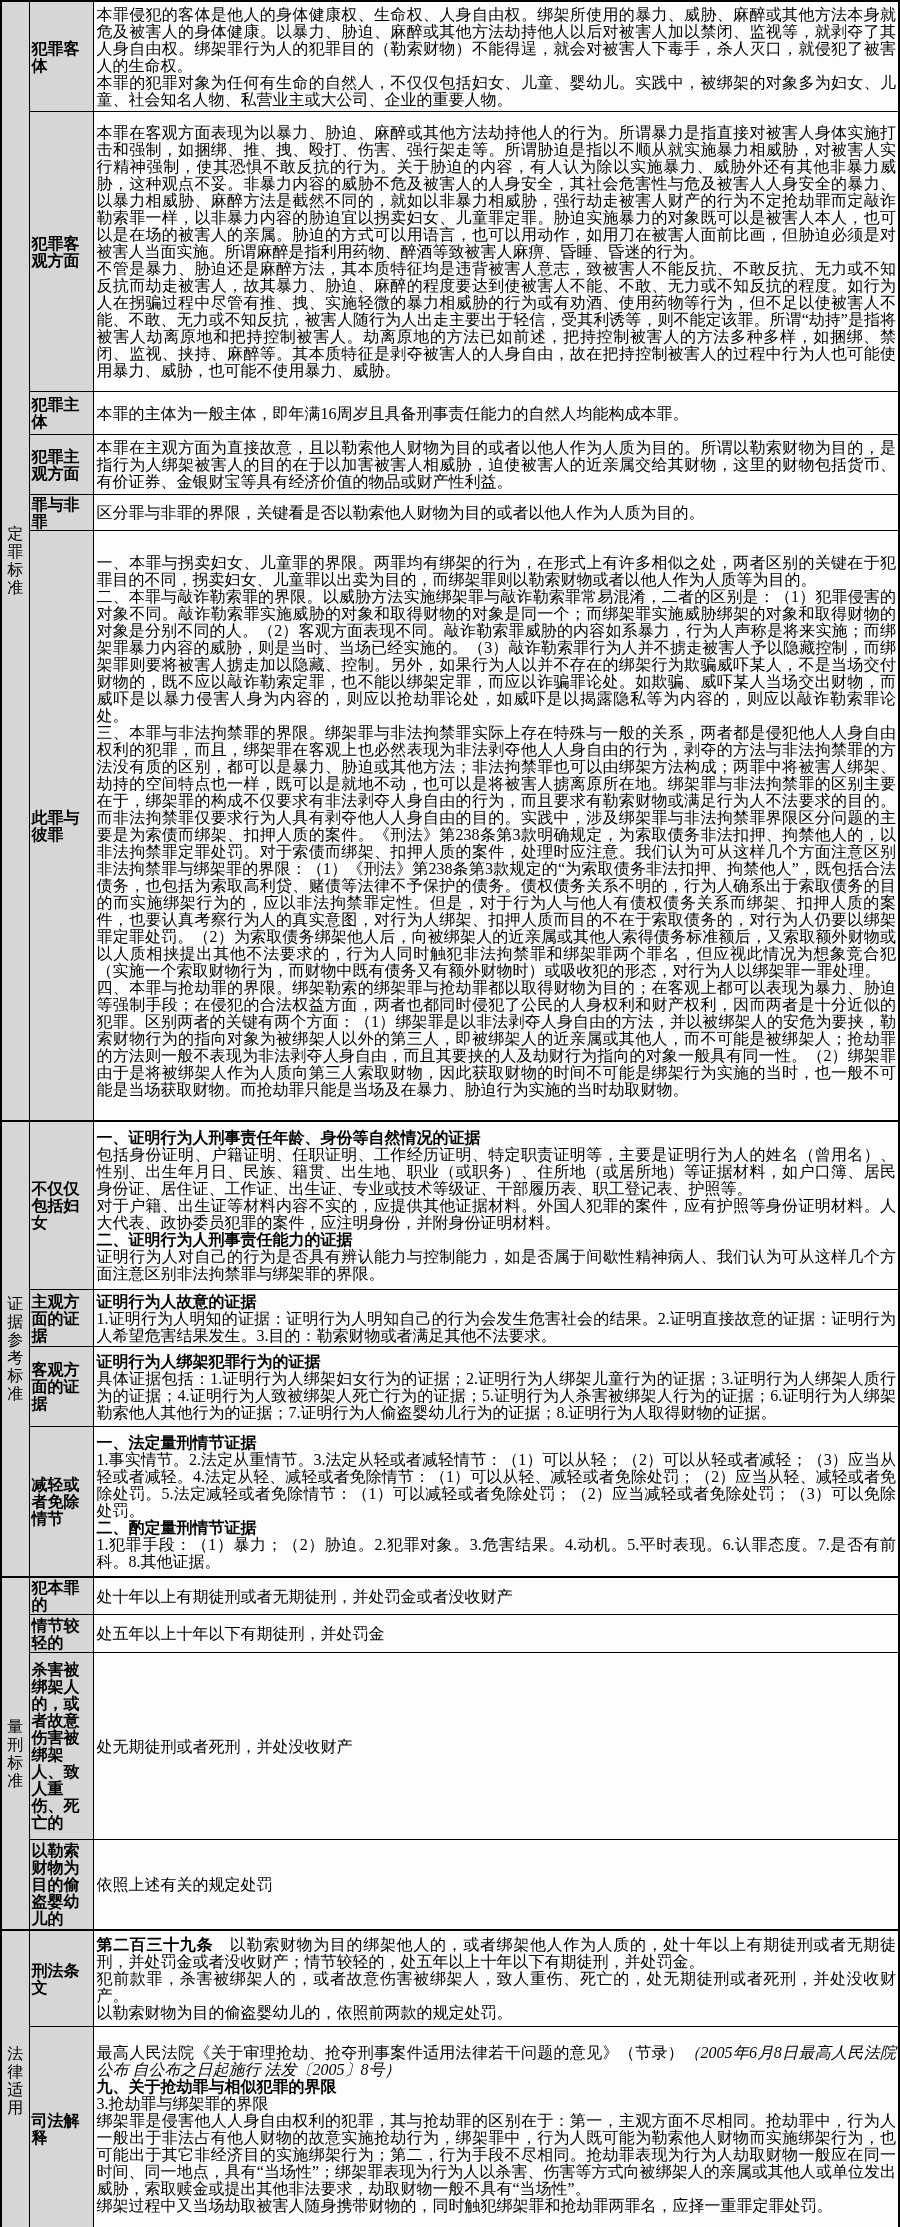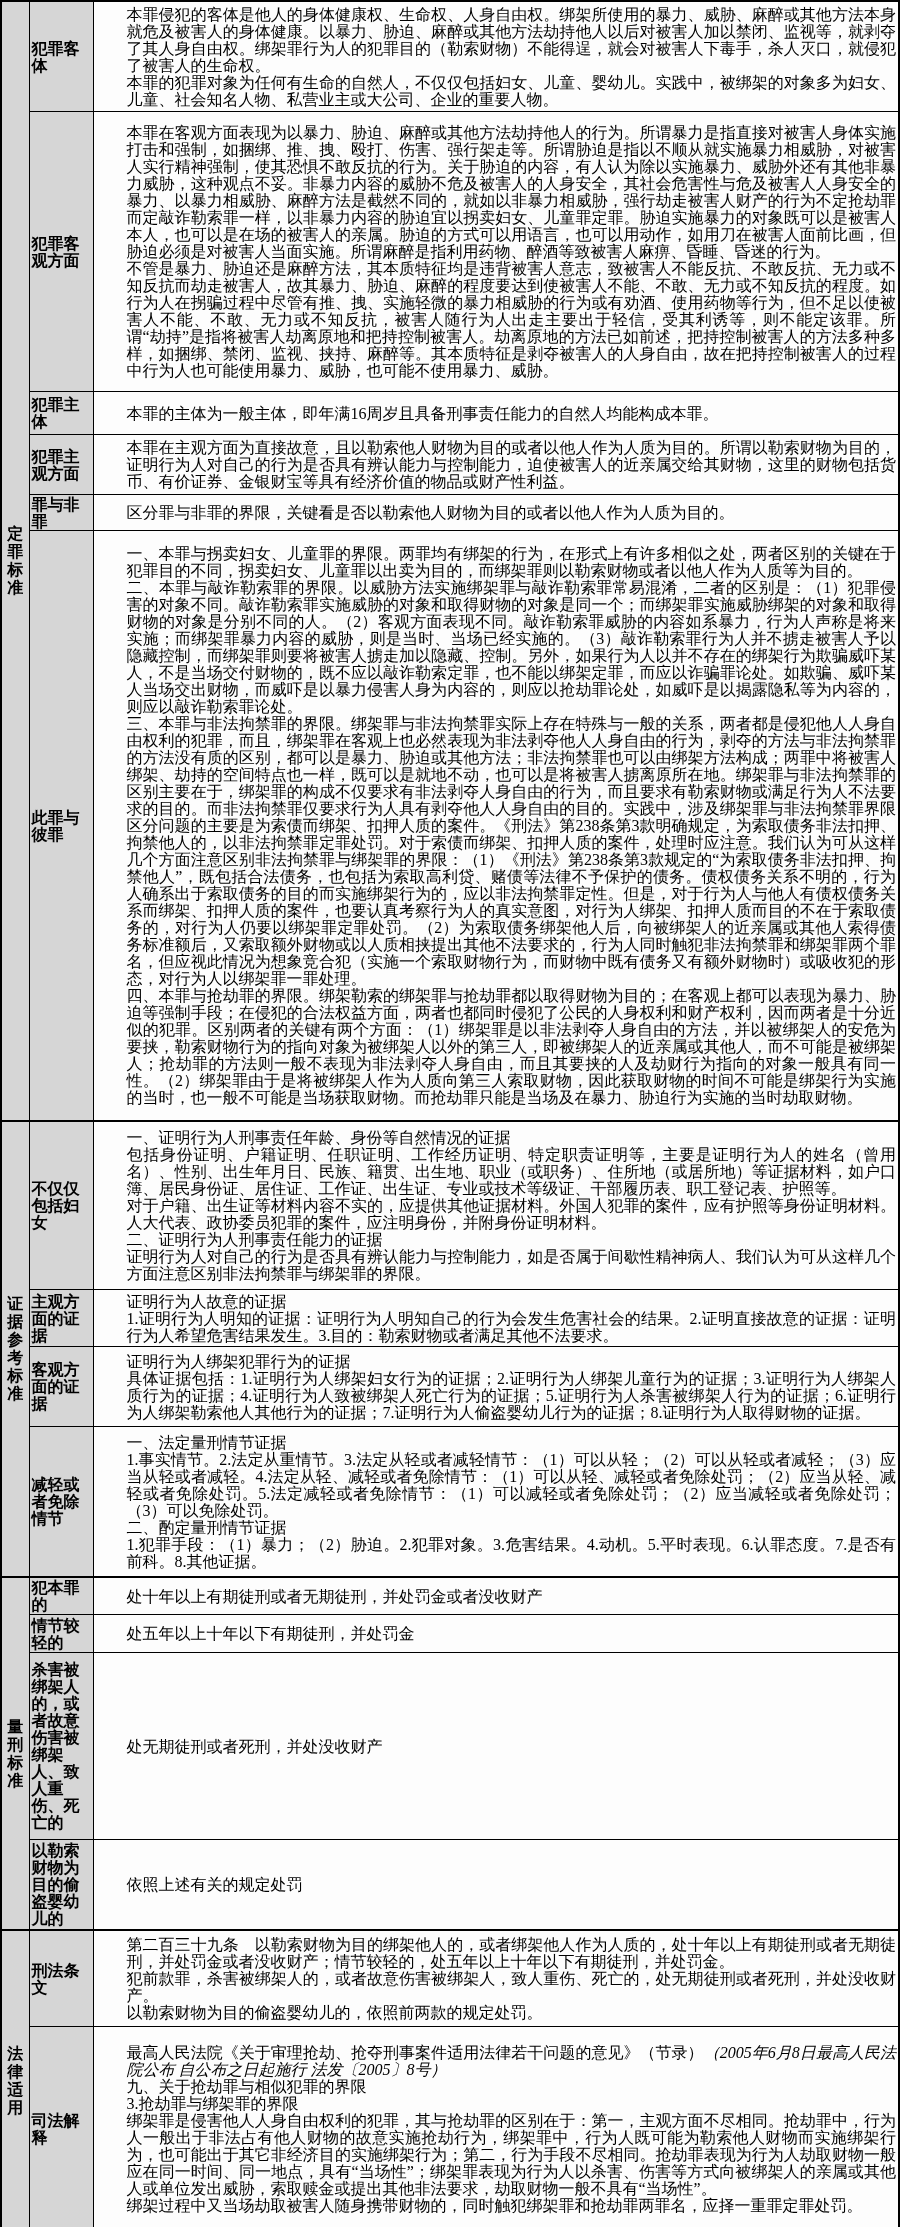--- a/index.html
+++ b/index.html
@@ -1,25 +1,25 @@
 <!DOCTYPE html>
 <html><head>
 <meta charset="utf-8">
 <style>
   html,body{margin:0;padding:0;background:#fff;}
   body{font-family:"Liberation Serif","DejaVu Serif",serif;color:#000;}
   table.law{width:900px;border-collapse:collapse;table-layout:fixed;border:2px solid #000;}
   td{border:1px solid #000;vertical-align:middle;overflow:hidden;}
-  td.sec{background:#d6d6d6;font-weight:bold;text-align:center;padding:0 4px;
+  td.sec{background:#d6d6d6;font-weight:normal;text-align:center;padding:0 4px;
          font-size:16px;line-height:18px;word-break:break-all;}
   td.sub{background:#d6d6d6;font-weight:bold;text-align:left;padding:0 2px;
          font-size:16px;line-height:17px;word-break:break-all;}
   td.content{background:#fdfdfd;padding:1px 2px 1px 3px;font-size:16px;line-height:17px;}
-  td.content div{text-align:justify;word-break:break-all;margin-left:30px;}
-  .b{font-weight:normal;}
+  td.content div{text-align:justify;word-break:break-all;}
+  .b{font-weight:bold;}
   .cite{font-style:italic;}
   tr.secstart td{border-top:2px solid #000;}
 </style>
 </head>
 <body>
 
 <table class="law">
   <colgroup>
       <col style="width:28px">
       <col style="width:64px">
@@ -44,21 +44,21 @@
   </tr>
   <tr>
     <td class="sub">犯罪主体</td>
     <td class="content" style="height:40px">
       <div>本罪的主体为一般主体，即年满16周岁且具备刑事责任能力的自然人均能构成本罪。</div>
     </td>
   </tr>
   <tr>
     <td class="sub">犯罪主观方面</td>
     <td class="content" style="height:57px">
-      <div>本罪在主观方面为直接故意，且以勒索他人财物为目的或者以他人作为人质为目的。所谓以勒索财物为目的，证明行为人对自己的行为是否具有辨认能力与控制能力，迫使被害人的近亲属交给其财物，这里的财物包括货币、有价证券、金银财宝等具有经济价值的物品或财产性利益。</div>
+      <div>本罪在主观方面为直接故意，且以勒索他人财物为目的或者以他人作为人质为目的。所谓以勒索财物为目的，是指行为人绑架被害人的目的在于以加害被害人相威胁，迫使被害人的近亲属交给其财物，这里的财物包括货币、有价证券、金银财宝等具有经济价值的物品或财产性利益。</div>
     </td>
   </tr>
   <tr>
     <td class="sub">罪与非罪</td>
     <td class="content" style="height:33px">
       <div>区分罪与非罪的界限，关键看是否以勒索他人财物为目的或者以他人作为人质为目的。</div>
     </td>
   </tr>
   <tr>
     <td class="sub">此罪与彼罪</td>

